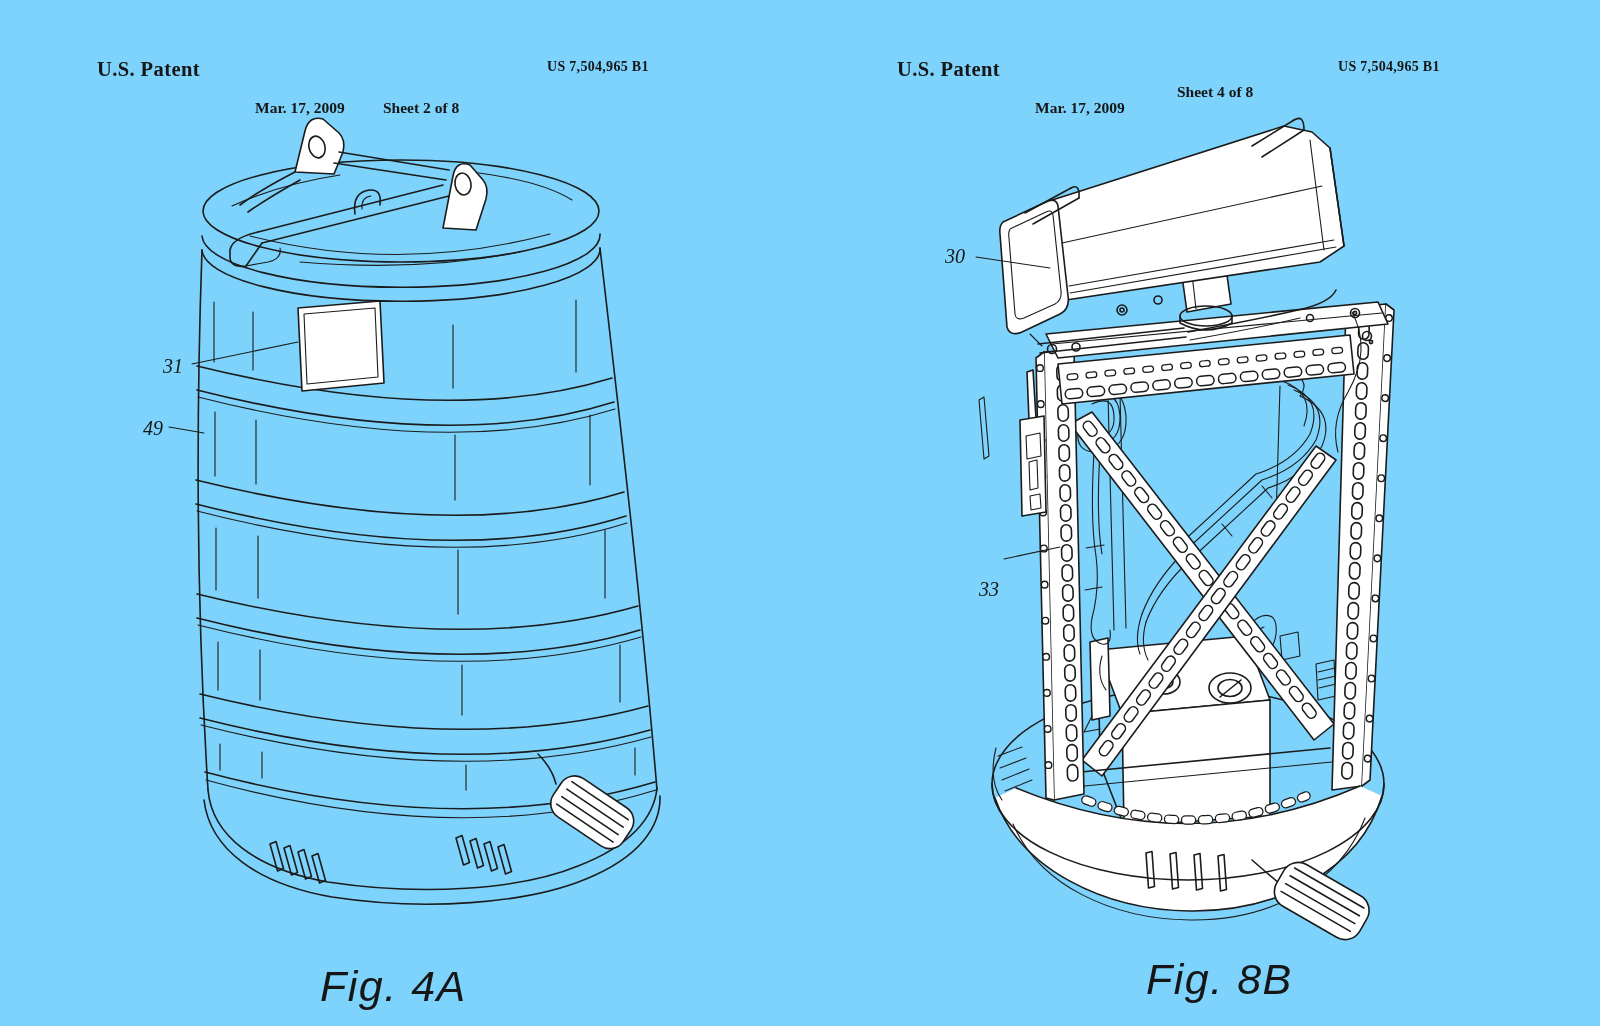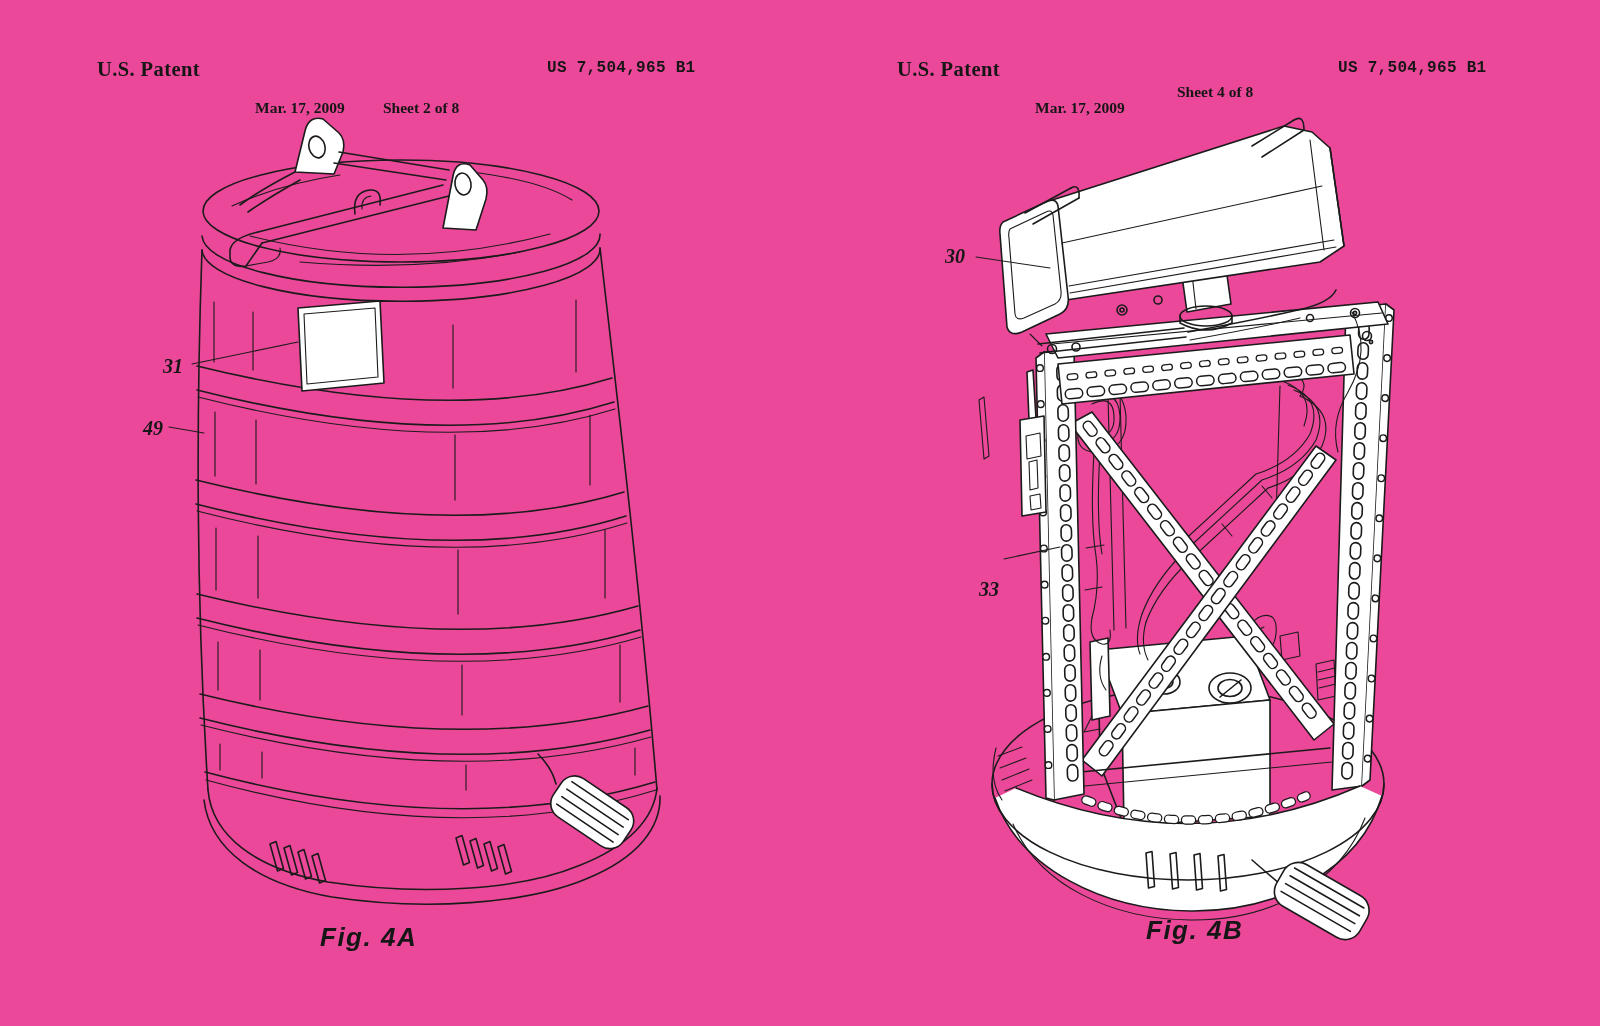--- a/index.html
+++ b/index.html
@@ -1,23 +1,23 @@
 <!DOCTYPE html>
 <html><head>
 <meta charset="utf-8">
 <style>
   html,body{margin:0;padding:0;background:#ffffff;}
-  .page{position:relative;width:1600px;height:1026px;background:#ec4899;overflow:hidden;
+  .page{position:relative;width:1600px;height:1026px;background:#7dd3fc;overflow:hidden;
         font-family:"Liberation Serif",serif;color:#161616;}
-  .abs{position:absolute;white-space:nowrap;font-weight:bold;}
+  .abs{position:absolute;white-space:nowrap;}
   .h-patent{font-weight:bold;font-size:20.5px;letter-spacing:.4px;}
   .h-small{font-weight:bold;font-size:15.5px;margin-top:36px;}
-  .h-num{font-weight:bold;font-size:16px;letter-spacing:.3px;font-family:Liberation Mono, monospace;}
-  .fig-caption{font-family:"Liberation Sans",sans-serif;font-weight:bold;font-style:italic;
-               font-size:26px;letter-spacing:1.5px;}
+  .h-num{font-weight:bold;font-size:14px;letter-spacing:.3px;}
+  .fig-caption{font-family:"Liberation Sans",sans-serif;font-weight:normal;font-style:italic;
+               font-size:43px;letter-spacing:1.5px;margin-top:40px;}
   .ref-num{font-style:italic;font-size:20px;}
   svg{position:absolute;left:0;top:0;}
   .ink{stroke:#1b1b1b;fill:none;stroke-width:1.6;stroke-linecap:round;stroke-linejoin:round;}
   .thin{stroke-width:1.1;}
 </style>
 </head>
 <body>
 
 <div class="page">
 
@@ -294,15 +294,15 @@
   <div class="abs ref-num" style="left:163px;top:355px;">31</div>
   <div class="abs ref-num" style="left:143px;top:417px;">49</div>
   <div class="abs fig-caption" style="left:320px;top:922px;">Fig. 4A</div>
 
   <div class="abs h-patent" style="left:897px;top:58px;">U.S. Patent</div>
   <div class="abs h-small" style="left:1035px;top:63px;">Mar. 17, 2009</div>
   <div class="abs h-small" style="left:1177px;top:47px;">Sheet 4 of 8</div>
   <div class="abs h-num" style="left:1338px;top:59px;">US 7,504,965 B1</div>
   <div class="abs ref-num" style="left:945px;top:245px;">30</div>
   <div class="abs ref-num" style="left:979px;top:578px;">33</div>
-  <div class="abs fig-caption" style="left:1146px;top:915px;">Fig. 4B</div>
+  <div class="abs fig-caption" style="left:1146px;top:915px;">Fig. 8B</div>
 
 </div>
 
 </body></html>

